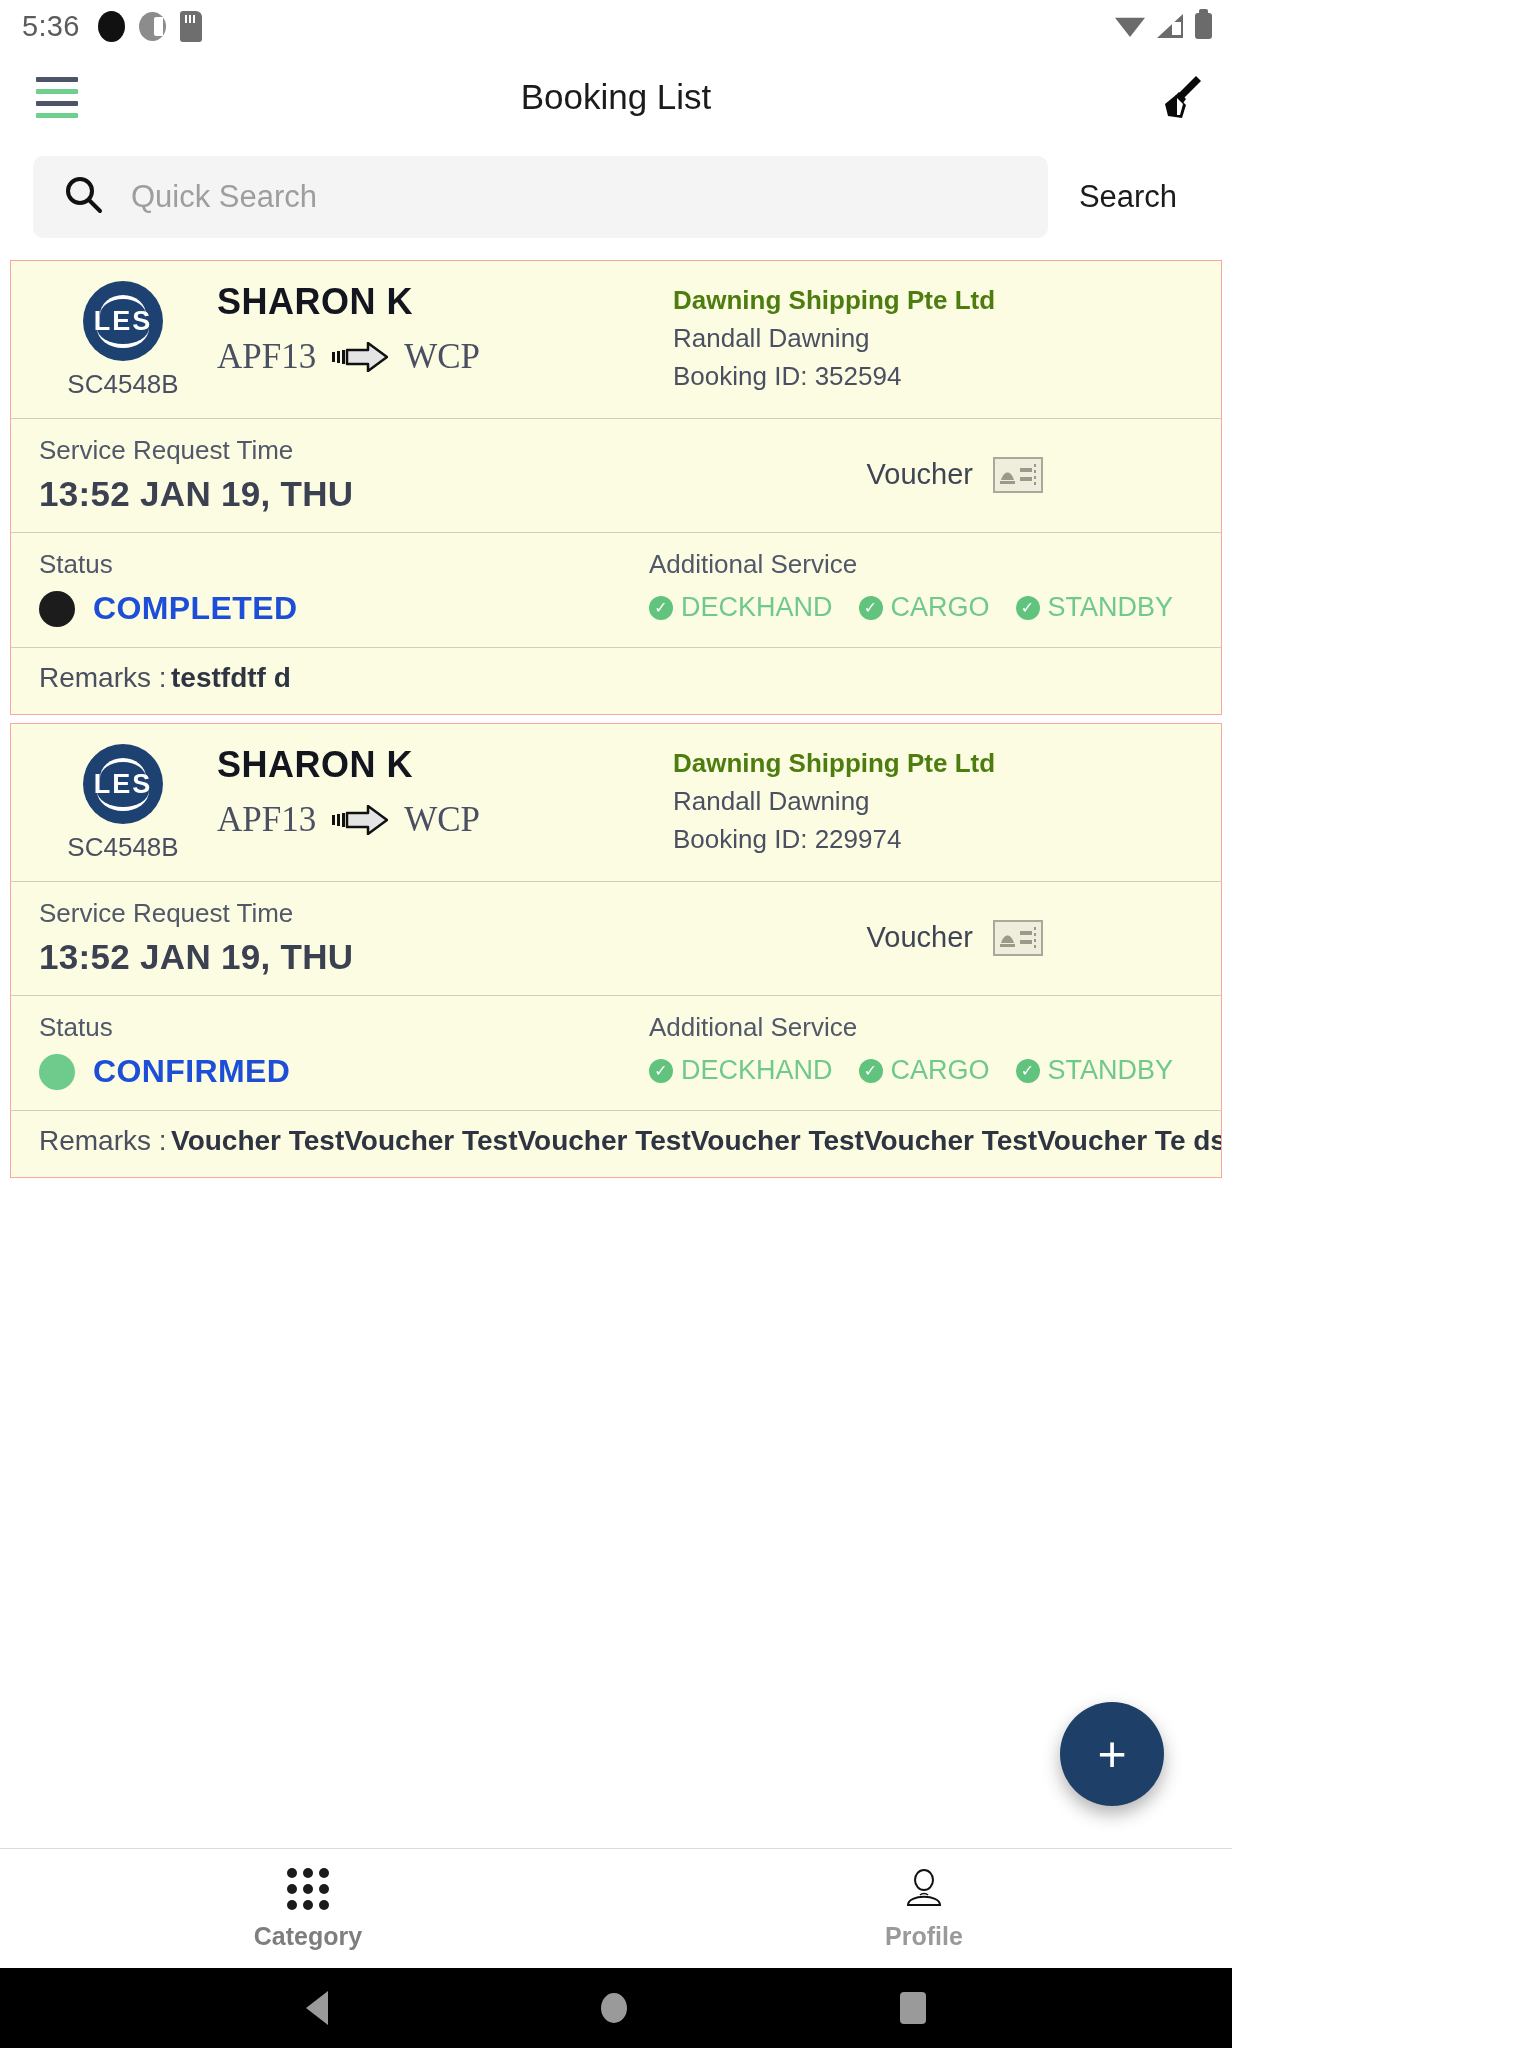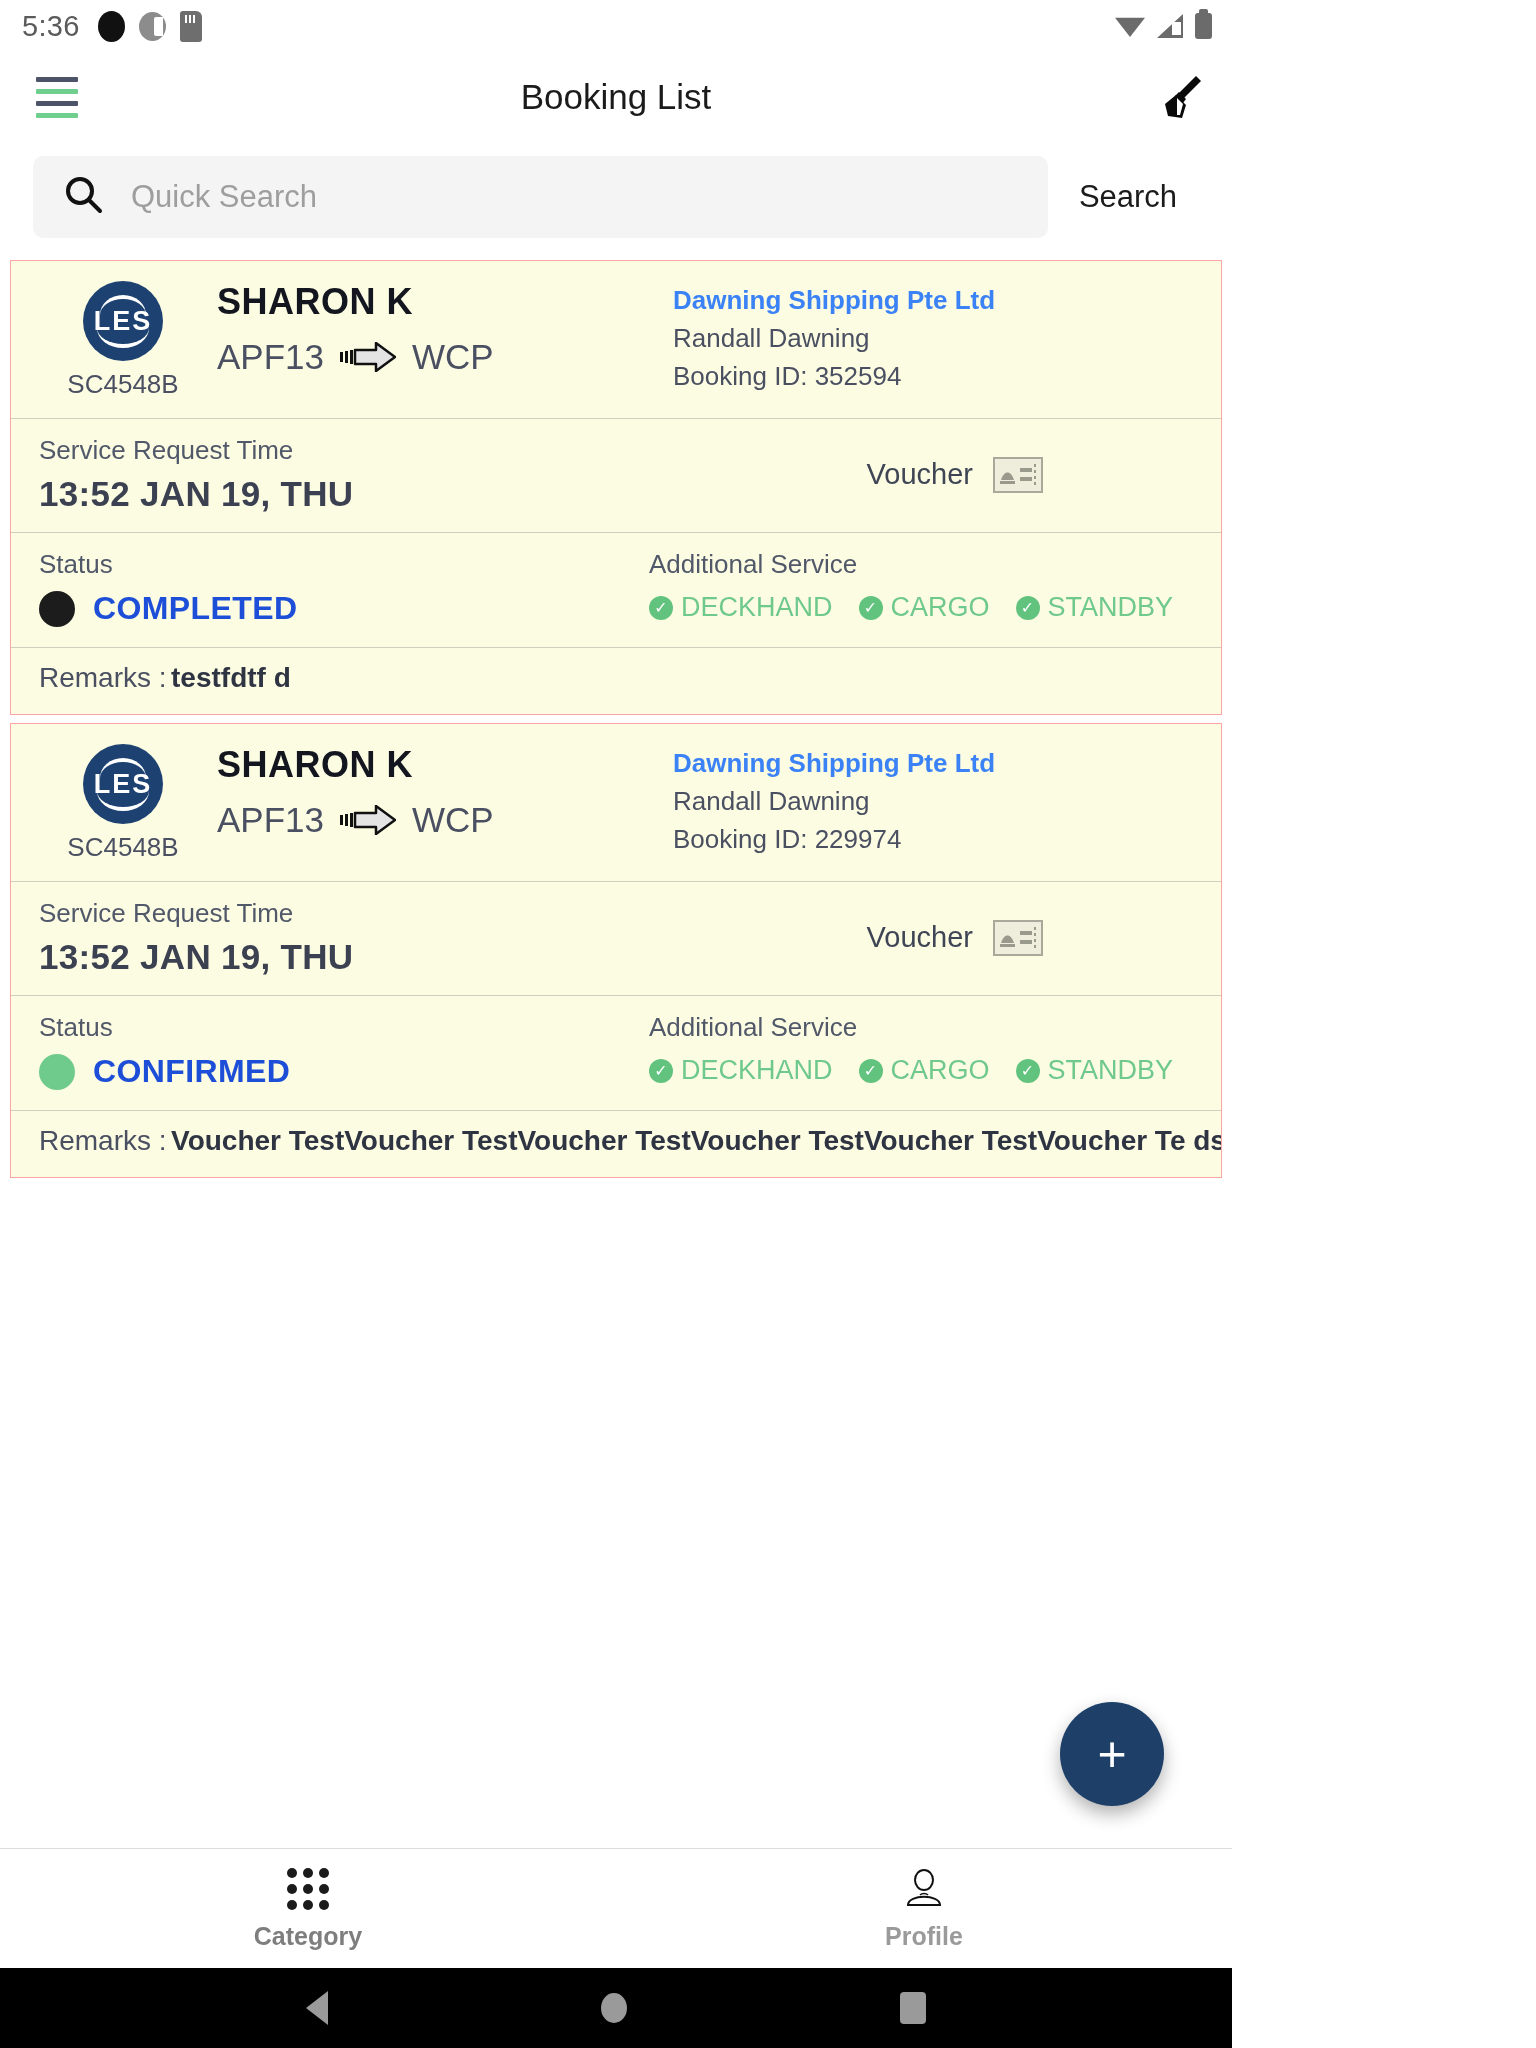--- a/index.html
+++ b/index.html
@@ -152,26 +152,26 @@
     font-family: "Liberation Sans", sans-serif;
   }
   .c-mid { flex: 1 1 auto; padding-left: 10px; }
   .c-vessel {
     font-size: 36px; font-weight: bold; color: #13161f; letter-spacing: .5px;
     font-family: "Liberation Sans", sans-serif;
   }
   .c-route {
     margin-top: 14px; display: flex; align-items: center; gap: 16px;
     font-size: 35px; color: #4a5062;
-    font-family: Liberation Sans, sans-serif;
+    font-family: Liberation Serif, serif;
   }
   .arrow-ic { display: inline-flex; align-items: center; }
   .c-right { flex: 0 0 520px; padding-top: 4px; }
   .c-company {
-    font-size: 26px; font-weight: bold; color: #3b82f6;
+    font-size: 26px; font-weight: bold; color: #4d7c0f;
     font-family: "Liberation Sans", sans-serif;
   }
   .c-person, .c-bid {
     font-size: 26px; color: #4a5062; margin-top: 7px;
     font-family: "Liberation Sans", sans-serif;
   }
 
   
   .c-time { display: flex; align-items: center; padding: 16px 28px 18px 28px; }
   .c-time-left { flex: 1 1 auto; }

